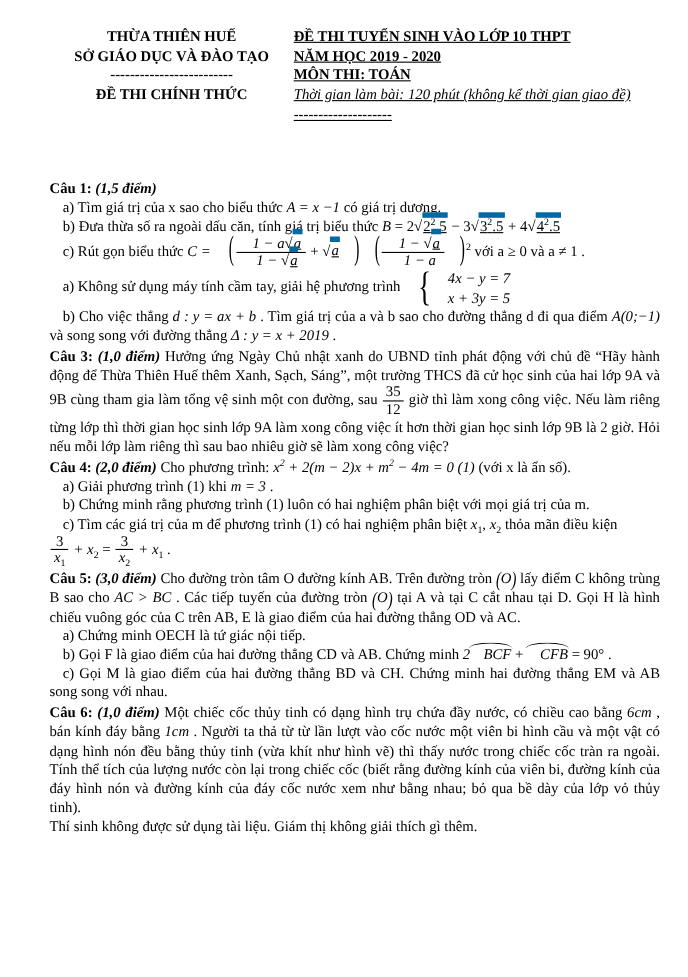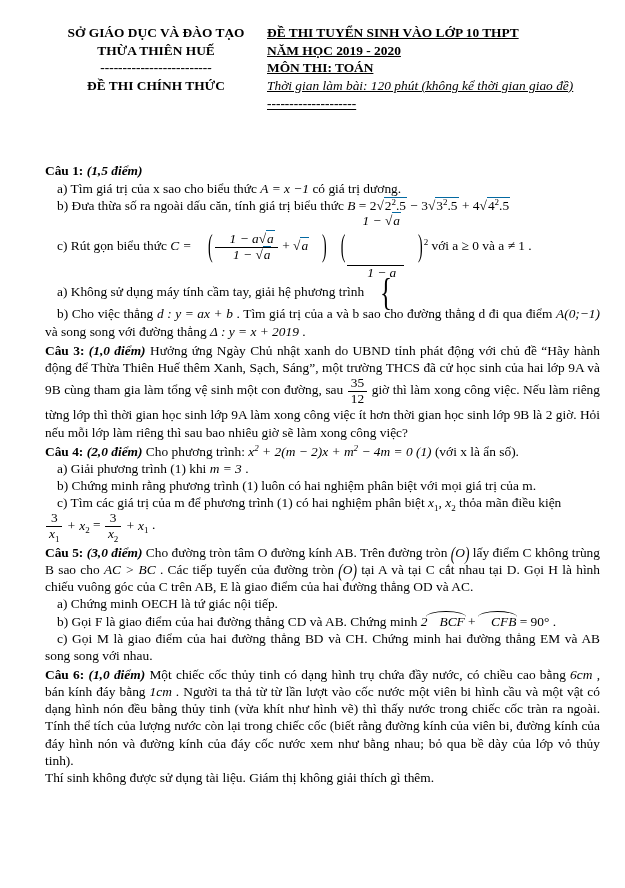--- a/index.html
+++ b/index.html
@@ -10,69 +10,69 @@
   .hdr-left{width:222px;text-align:center;font-weight:bold;}
   .hdr-right{flex:1;text-align:left;font-weight:bold;text-decoration:underline;}
   .hdr div{line-height:1.32;}
   .time{font-weight:normal;font-style:italic;}
   p{margin:0;text-align:justify;}
   .content{margin-top:50px;}
   .q{margin-top:2px;}
   .ind{text-indent:12px;}
   .lbl{font-weight:bold;}
   .pts{font-weight:bold;font-style:italic;}
-  .mi{font-style:italic;margin-top:36px;}
+  .mi{font-style:italic;}
   .b{font-weight:bold;}
   sup,sub{font-size:9px;line-height:0;}
   .frac{display:inline-block;vertical-align:middle;text-align:center;line-height:1.1;padding:0 1px;}
   .frac>.num{display:block;padding:0 3px;}
   .frac>.den{display:block;border-top:1px solid #000;padding:0 3px;}
   .sq{white-space:nowrap;}
-  .sq .rad{border-top:1px solid #0369a1;padding:0 1px;}
+  .sq .rad{border-top:5px solid #0369a1;padding:0 1px;text-decoration:underline;}
   .bigp{display:inline-block;transform:scaleY(2.2);vertical-align:middle;font-size:14px;line-height:1;margin:0 1px;}
   .medp{display:inline-block;transform:scaleY(1.4);vertical-align:middle;font-size:13.4px;line-height:1;}
   .brace{display:inline-block;transform:scaleY(1.5);vertical-align:middle;font-size:25px;line-height:1;margin:0 3px 0 4px;font-weight:normal;}
   .sys{display:inline-block;vertical-align:middle;}
   .sys>span{display:block;text-align:left;font-style:italic;}
   .arc{position:relative;font-style:italic;display:inline-block;}
   .arc::before{content:"";position:absolute;left:-1px;right:-1px;top:-2px;height:5px;
     border-top:1px solid #000;border-radius:50% 50% 0 0/100% 100% 0 0;}
   .center{text-align:center;}
   .fnote{font-weight:normal;}
 </style>
 </head>
 <body>
 
 <div class="page">
 
   <div class="hdr">
     <div class="hdr-left">
+      <div>THỪA THIÊN HUẾ</div>
       <div>SỞ GIÁO DỤC VÀ ĐÀO TẠO</div>
-      <div>THỪA THIÊN HUẾ</div>
       <div>-------------------------</div>
       <div>ĐỀ THI CHÍNH THỨC</div>
     </div>
     <div class="hdr-right">
       <div>ĐỀ THI TUYỂN SINH VÀO LỚP 10 THPT</div>
       <div>NĂM HỌC 2019 - 2020</div>
       <div>MÔN THI: TOÁN</div>
       <div class="time">Thời gian làm bài: 120 phút (không kể thời gian giao đề)</div>
       <div>--------------------</div>
     </div>
   </div>
 
   <div class="content">
 
     <p class="q"><span class="lbl">Câu 1:</span> <span class="pts">(1,5 điểm)</span></p>
     <p class="ind"><span>a) Tìm giá trị của x sao cho biểu thức </span><span class="mi">A = x −1</span><span> có giá trị dương.</span></p>
     <p class="ind"><span>b) Đưa thừa số ra ngoài dấu căn, tính giá trị biểu thức </span><span class="mi">B</span><span> = 2</span><span class="sq"><span>√</span><span class="rad"><span>2</span><sup>2</sup><span>.5</span></span></span><span> − 3</span><span class="sq"><span>√</span><span class="rad"><span>3</span><sup>2</sup><span>.5</span></span></span><span> + 4</span><span class="sq"><span>√</span><span class="rad"><span>4</span><sup>2</sup><span>.5</span></span></span></p>
     <p class="ind"><span>c) Rút gọn biểu thức </span><span class="mi">C =</span>
       <span class="bigp">(</span><span class="frac"><span class="num"><span class="mi">1 − a</span><span class="sq"><span>√</span><span class="rad mi">a</span></span></span><span class="den"><span class="mi">1 − </span><span class="sq"><span>√</span><span class="rad mi">a</span></span></span></span><span> + </span><span class="sq"><span>√</span><span class="rad mi">a</span></span><span class="bigp">)</span><span class="bigp">(</span><span class="frac"><span class="num"><span class="mi">1 − </span><span class="sq"><span>√</span><span class="rad mi">a</span></span></span><span class="den mi">1 − a</span></span><span class="bigp">)</span><sup>2</sup><span> với a ≥ 0 và a ≠ 1 .</span></p>
 
-    <p class="ind"><span>a) Không sử dụng máy tính cầm tay, giải hệ phương trình</span><span class="brace">{</span></p>
+    <p class="ind"><span>a) Không sử dụng máy tính cầm tay, giải hệ phương trình</span><span class="brace">{</span><span class="sys"><span>4x − y = 7</span><span>x + 3y = 5</span></span></p>
     <p class="ind"><span>b) Cho việc thẳng </span><span class="mi">d : y = ax + b</span><span> . Tìm giá trị của a và b sao cho đường thẳng d đi qua điểm </span><span class="mi">A(0;−1)</span><span> và song song với đường thẳng </span><span class="mi">Δ : y = x + 2019</span><span> .</span></p>
 
     <p class="q"><span class="lbl">Câu 3:</span> <span class="pts">(1,0 điểm)</span><span> Hưởng ứng Ngày Chủ nhật xanh do UBND tỉnh phát động với chủ đề “Hãy hành động để Thừa Thiên Huế thêm Xanh, Sạch, Sáng”, một trường THCS đã cử học sinh của hai lớp 9A và 9B cùng tham gia làm tổng vệ sinh một con đường, sau </span><span class="frac"><span class="num">35</span><span class="den">12</span></span><span> giờ thì làm xong công việc. Nếu làm riêng từng lớp thì thời gian học sinh lớp 9A làm xong công việc ít hơn thời gian học sinh lớp 9B là 2 giờ. Hỏi nếu mỗi lớp làm riêng thì sau bao nhiêu giờ sẽ làm xong công việc?</span></p>
 
     <p class="q"><span class="lbl">Câu 4:</span> <span class="pts">(2,0 điểm)</span><span> Cho phương trình: </span><span class="mi"><span>x</span><sup>2</sup><span> + 2(m − 2)x + m</span><sup>2</sup><span> − 4m = 0 (1)</span></span><span> (với x là ẩn số).</span></p>
     <p class="ind"><span>a) Giải phương trình (1) khi </span><span class="mi">m = 3</span><span> .</span></p>
     <p class="ind">b) Chứng minh rằng phương trình (1) luôn có hai nghiệm phân biệt với mọi giá trị của m.</p>
     <p class="ind"><span>c) Tìm các giá trị của m để phương trình (1) có hai nghiệm phân biệt </span><span class="mi">x</span><sub>1</sub><span class="mi">, x</span><sub>2</sub><span> thỏa mãn điều kiện</span></p>
     <p><span class="frac"><span class="num">3</span><span class="den"><span class="mi">x</span><sub>1</sub></span></span><span class="mi"> + x</span><sub>2</sub><span> = </span><span class="frac"><span class="num">3</span><span class="den"><span class="mi">x</span><sub>2</sub></span></span><span class="mi"> + x</span><sub>1</sub><span> .</span></p>
 

